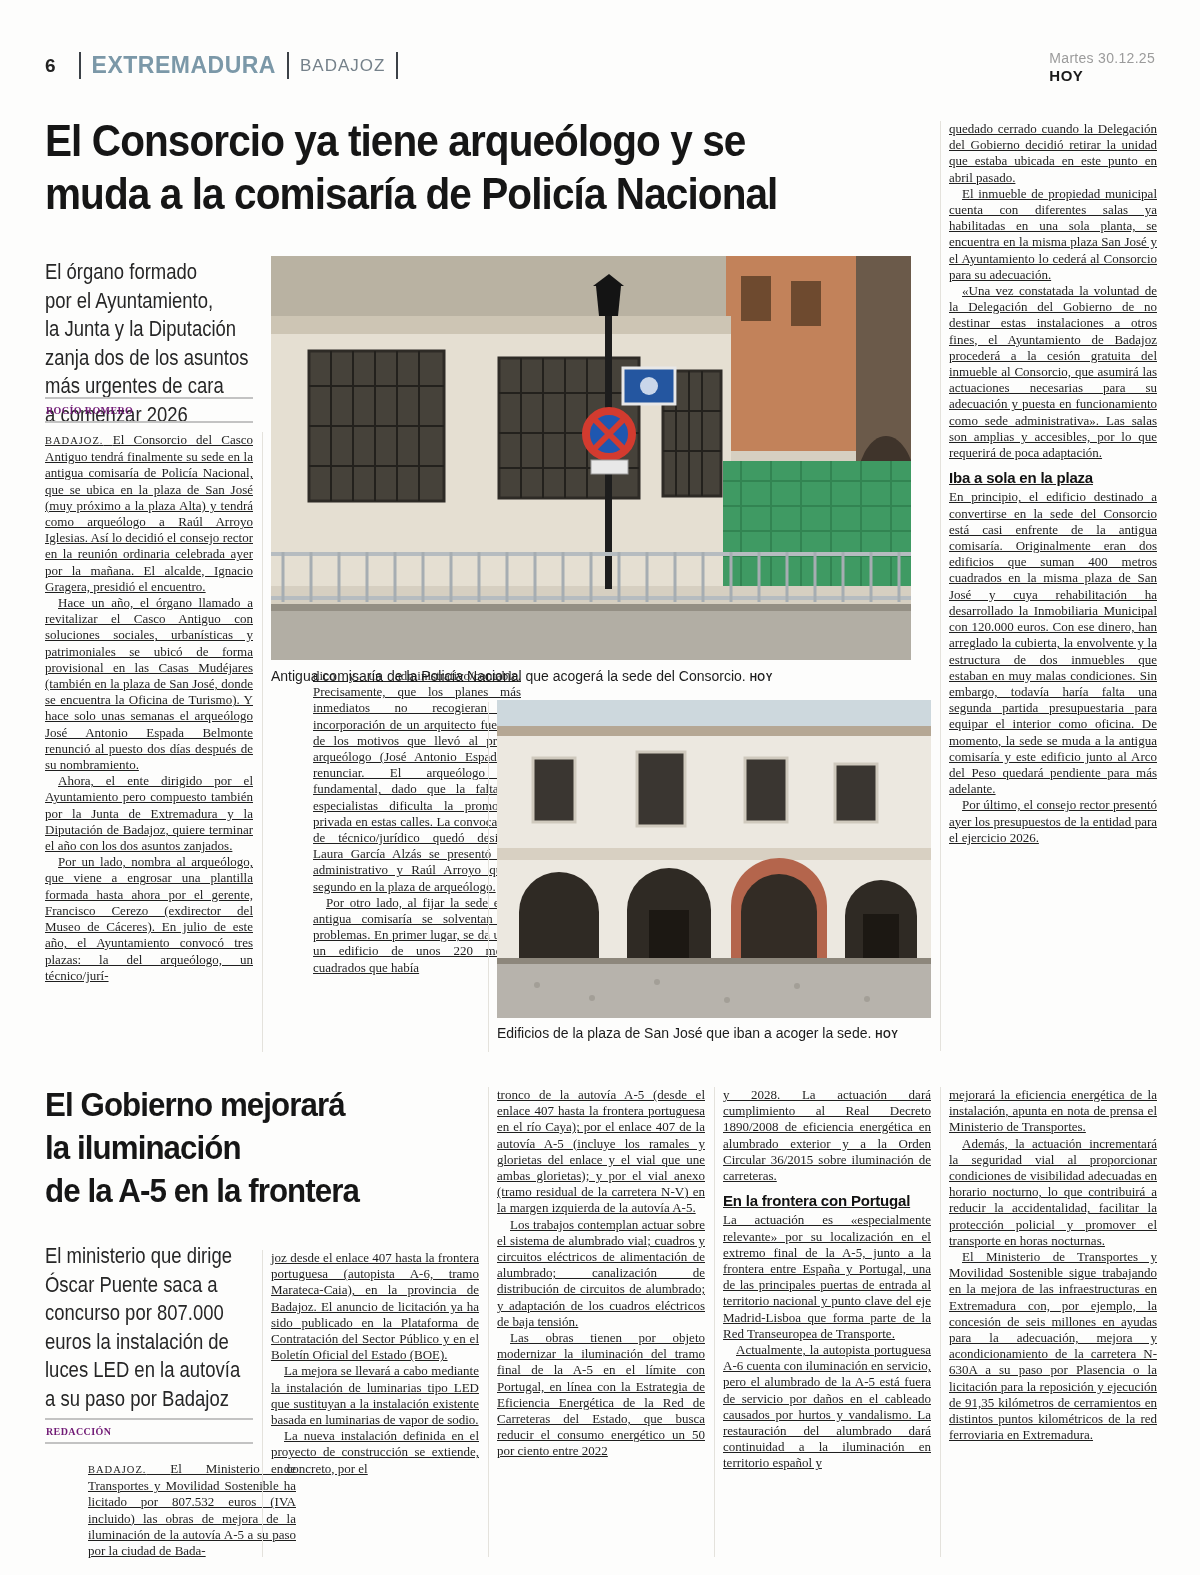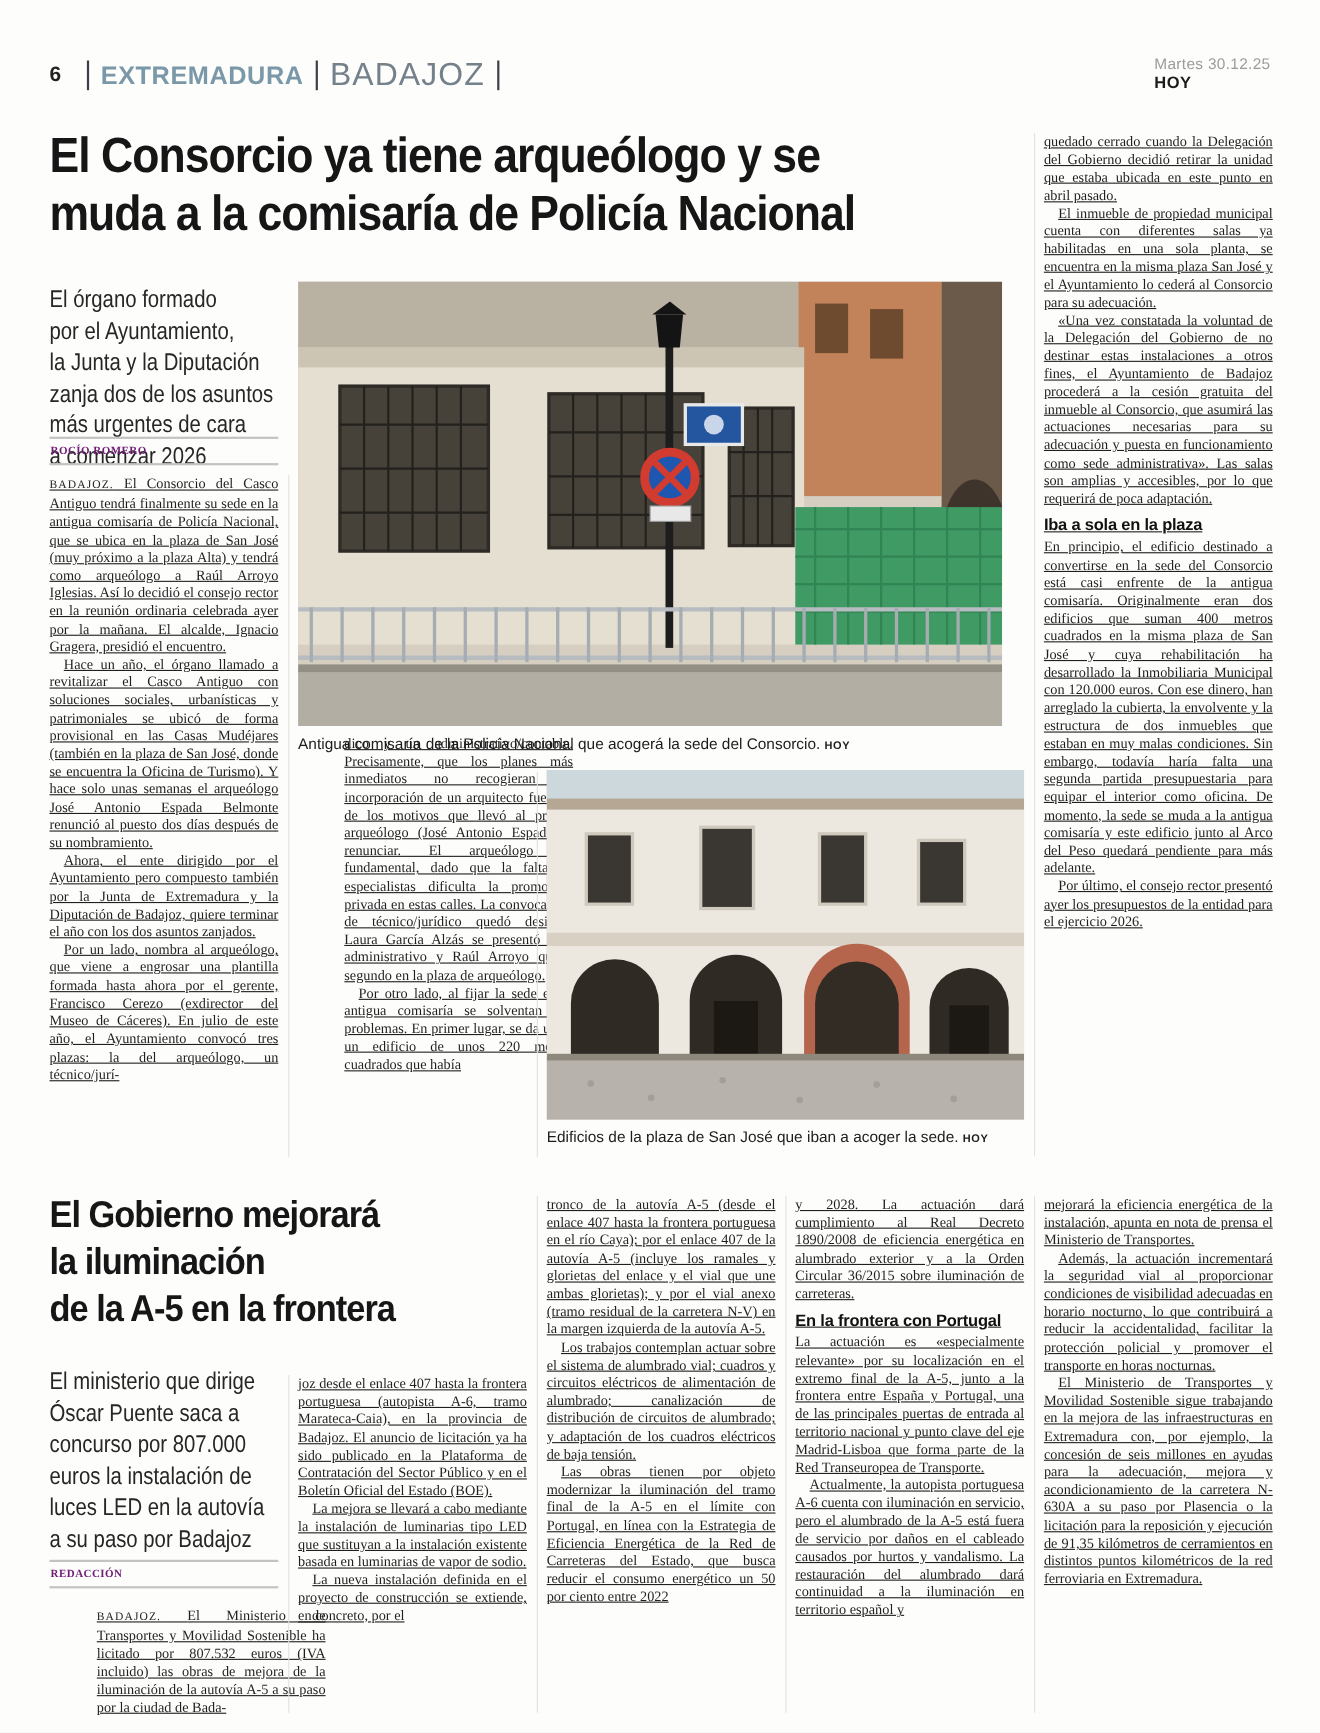--- a/index.html
+++ b/index.html
@@ -9,21 +9,21 @@
     background:#fdfdfc; overflow:hidden;
     font-family:"Liberation Serif", serif; color:#1f1f1f;
   }
   
   .hdr { position:absolute; top:50px; left:45px; right:45px; height:40px;
          font-family:"Liberation Sans", sans-serif; }
   .hdr-left { position:absolute; left:0; top:2px; display:flex; align-items:center; }
   .pagenum { font-size:19px; font-weight:bold; color:#222; margin-right:12px; }
   .vbar { display:inline-block; width:2px; height:27px; background:#3c4147; margin:0 11px; }
   .section-name { font-size:23px; font-weight:bold; color:#7b98a8; letter-spacing:.5px; }
-  .subsection-name { font-size:29px; font-weight:400; color:#75818a; letter-spacing:1px; }
+  .subsection-name { font-size:17px; font-weight:400; color:#75818a; letter-spacing:1px; }
   .hdr-right { position:absolute; right:0; top:0; text-align:left; }
   .hdr-date { font-size:14px; color:#9b9b9b; letter-spacing:.3px; }
   .hdr-masthead { font-size:15px; font-weight:800; color:#1b1b1b; letter-spacing:.5px; margin-top:1px; }
 
   
   .headline {
     position:absolute; font-family:"Liberation Sans", sans-serif; font-weight:800;
     color:#161616; white-space:pre-line; letter-spacing:-1px;
     transform-origin:0 0;
   }

